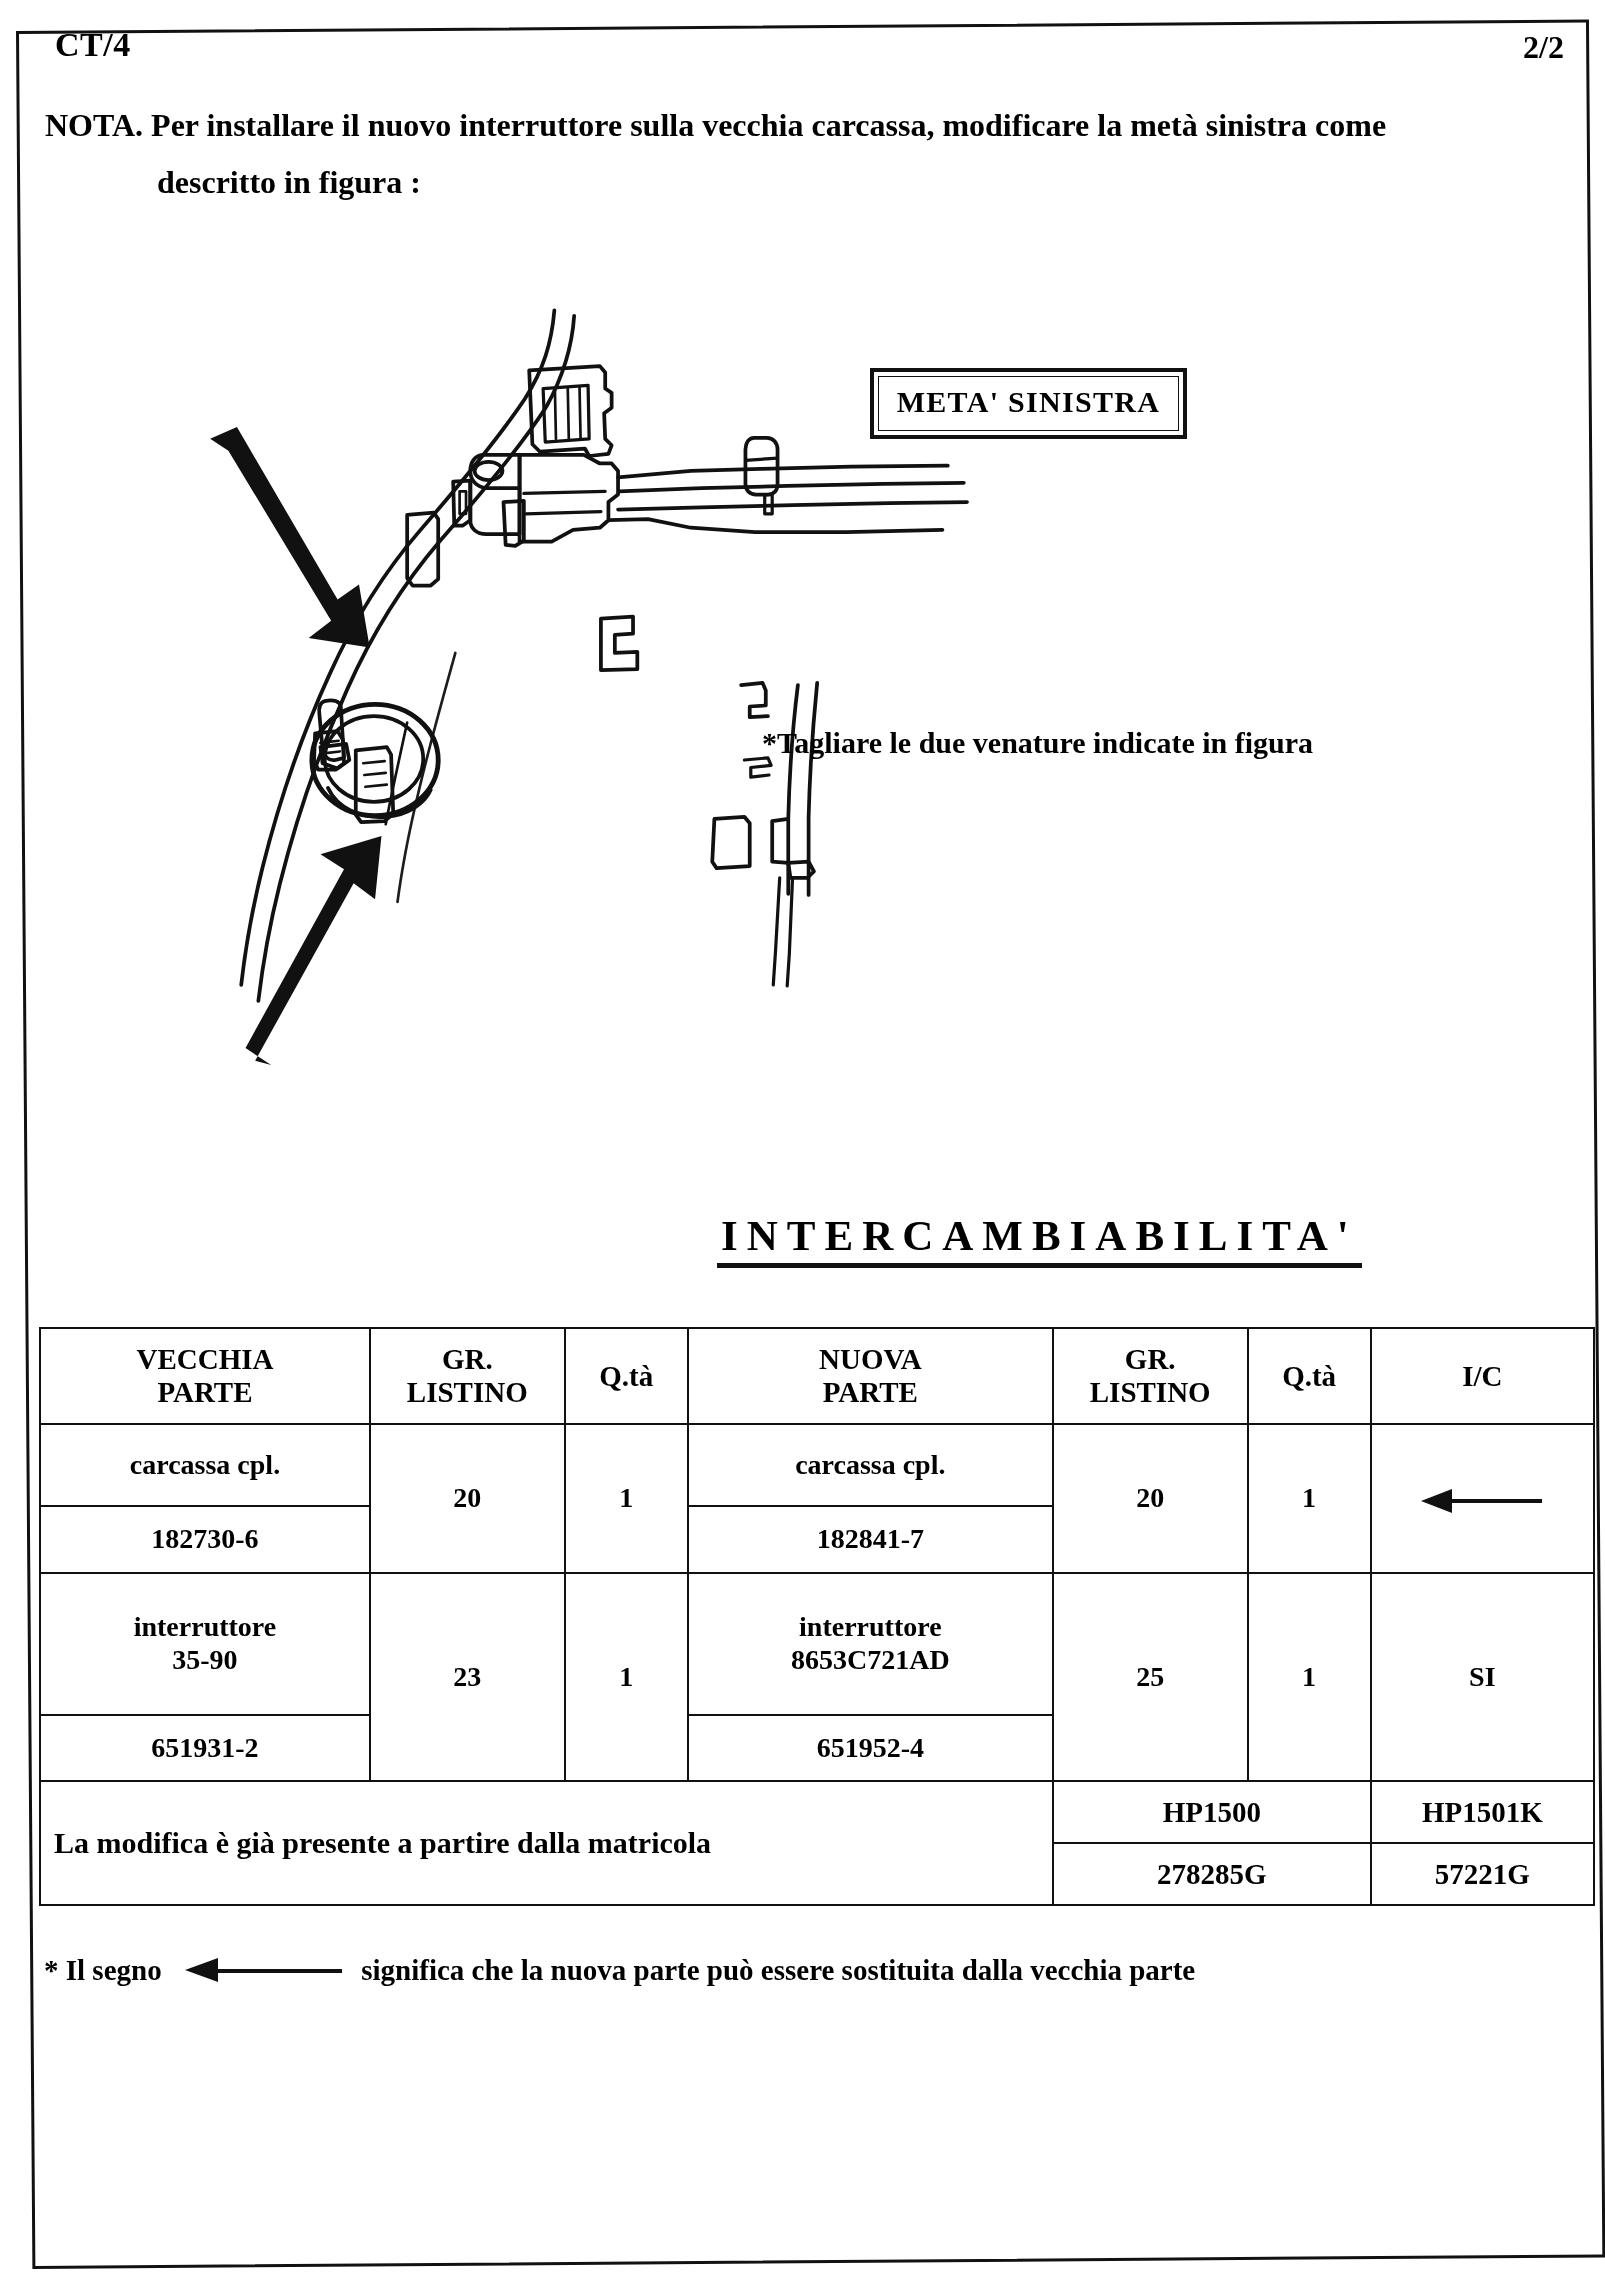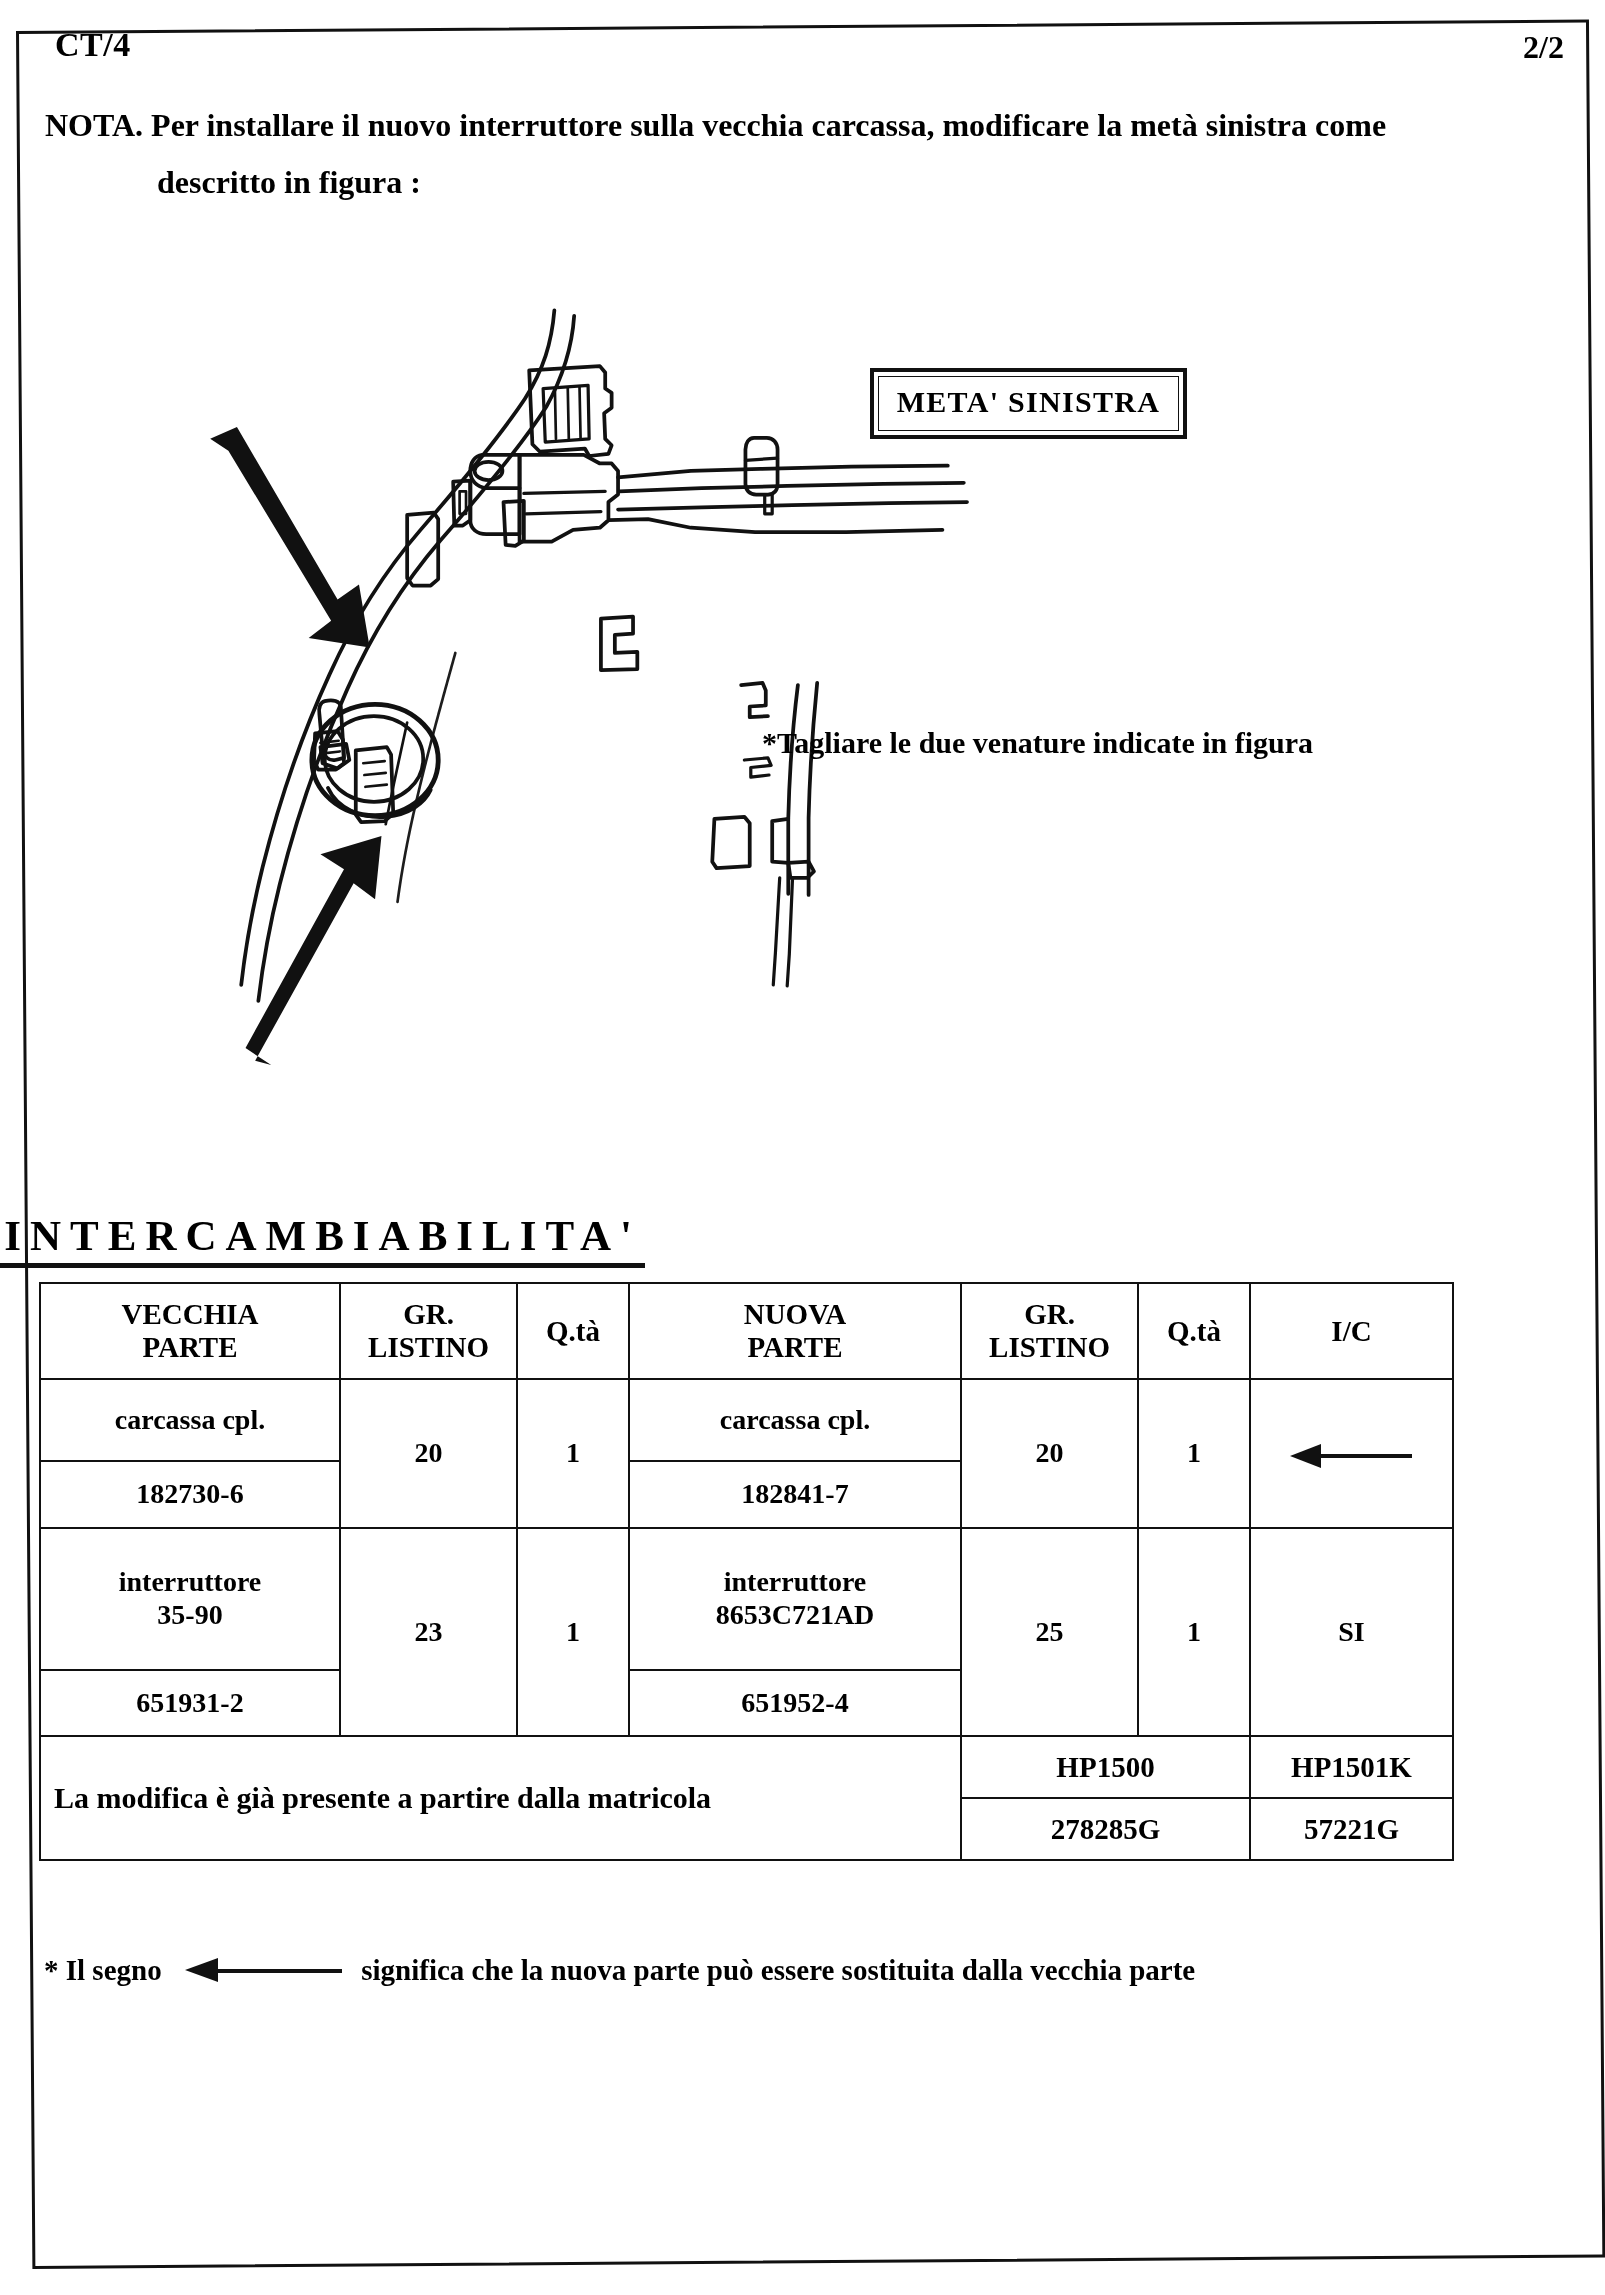--- a/index.html
+++ b/index.html
@@ -103,37 +103,37 @@
     height: 857px;
   }
   #drawing svg { display: block; width: 100%; height: 100%; }
 
   
   #section-title {
     position: absolute;
     left: 0;
     top: 1211px;
     width: 1362px;
-    text-align: left;
+    text-align: right;
   }
   #section-title .t {
     display: inline-block;
     font-size: 43px;
     font-weight: bold;
     letter-spacing: 9px;
     border-bottom: 5.9px solid #111111;
     padding: 0 4.3px 3.2px 4.3px;
   }
 
   
   #ic-table {
     position: absolute;
     left: 39px;
-    top: 1282px;
-    width: 1415px;
+    top: 1327px;
+    width: 1556px;
     border-collapse: collapse;
     table-layout: fixed;
   }
   #ic-table td {
     border: 2.1px solid #111111;
     text-align: center;
     vertical-align: middle;
     font-size: 28px;
     font-weight: bold;
     padding: 2.1px 1.1px;

